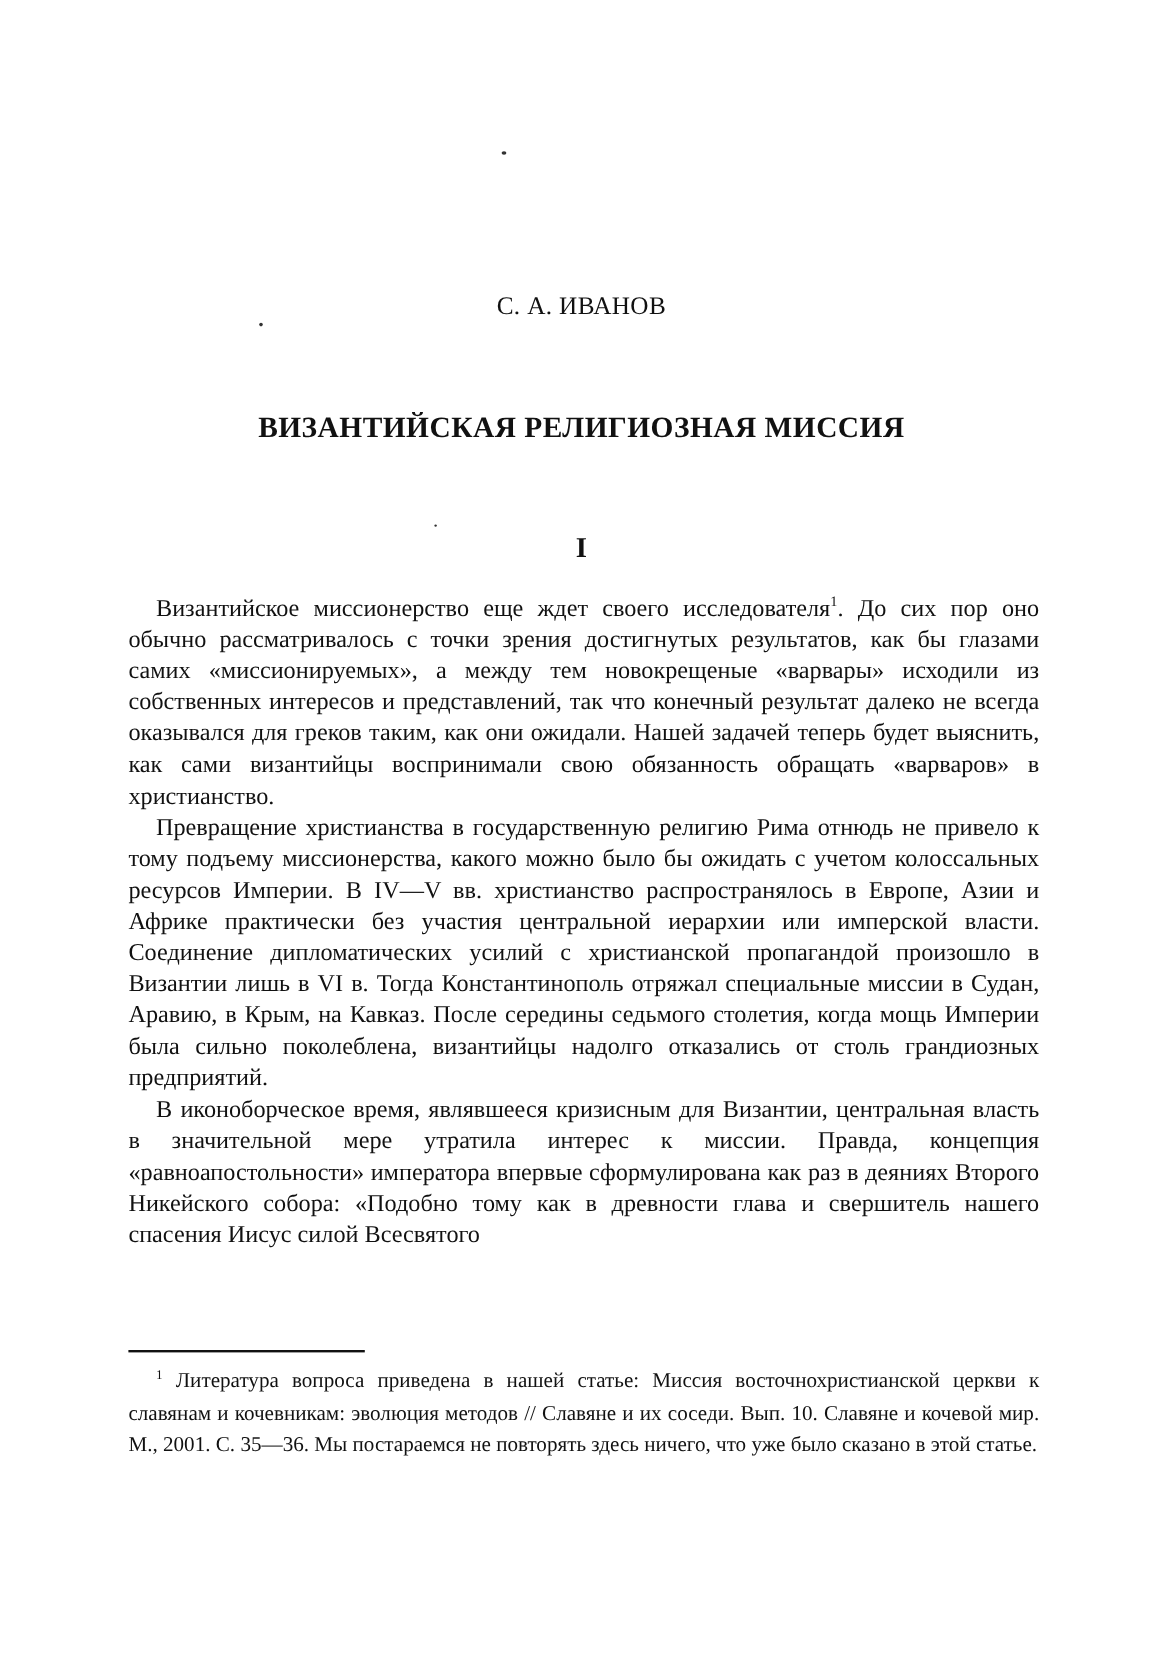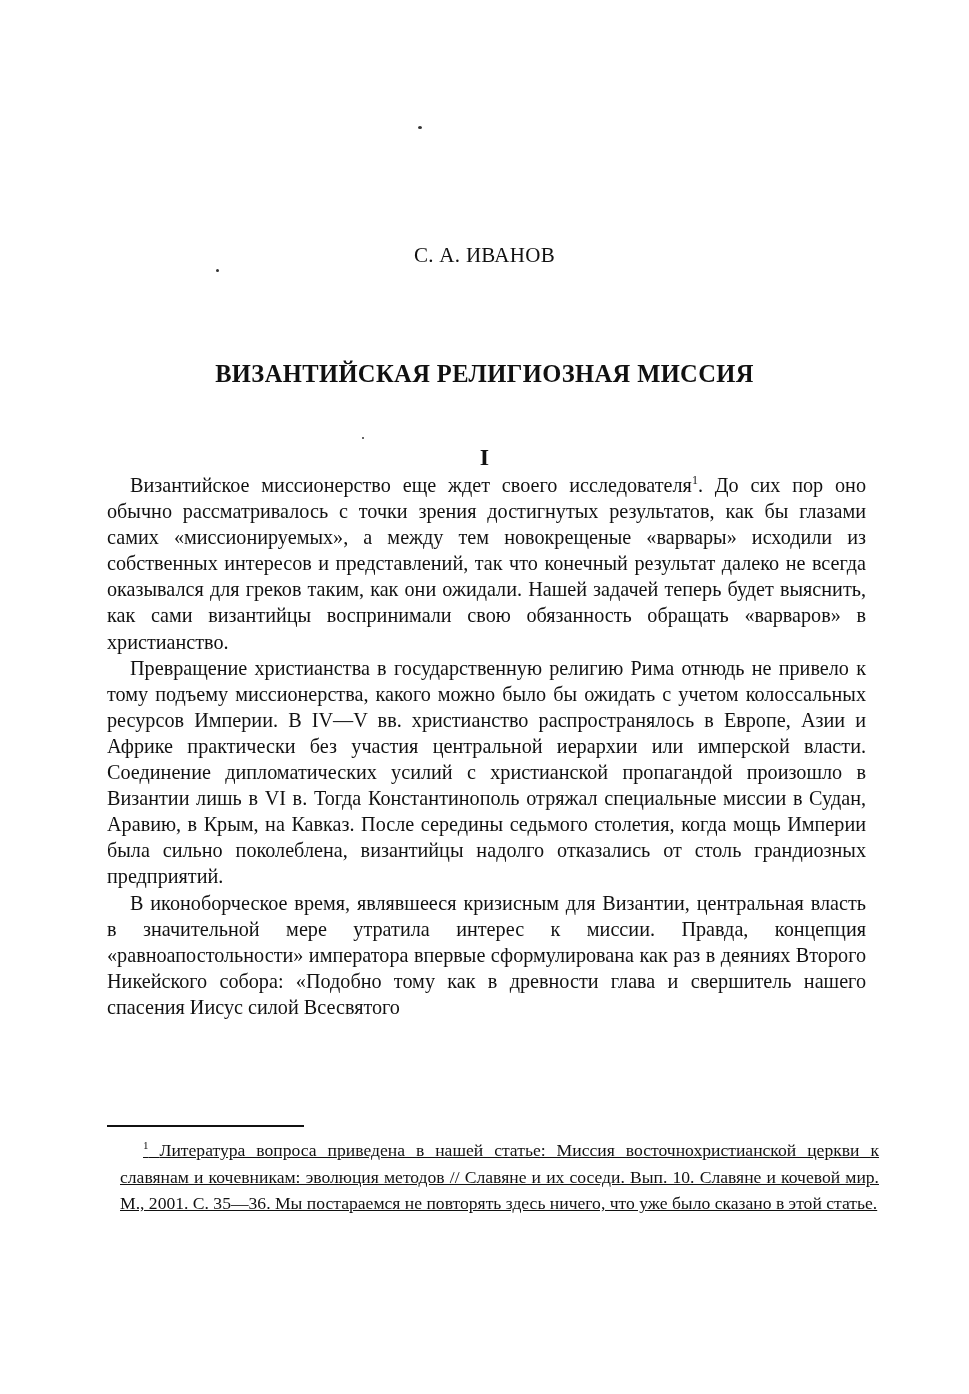--- a/index.html
+++ b/index.html
@@ -36,35 +36,34 @@
     .title {
       position: absolute;
       top: 340px;
       left: 0;
       width: 969px;
       text-align: center;
       font-weight: bold;
       font-size: 24.5px;
       line-height: 34px;
       letter-spacing: 0.4px;
-      margin-top: 17px;
     }
     .title span { display: block; }
     .section-num {
       position: absolute;
       top: 444px;
       left: 0;
       width: 969px;
       text-align: center;
       font-weight: bold;
       font-size: 24px;
     }
     .body-text {
       position: absolute;
-      top: 472px;
+      top: 494px;
       left: 107px;
       width: 759px;
       font-size: 20.2px;
       line-height: 26.1px;
     }
     .para {
       margin: 0;
       text-indent: 23px;
       text-align: justify;
     }
@@ -77,25 +76,24 @@
       position: absolute;
       left: 107px;
       top: 1125px;
       width: 197px;
       height: 0;
       border-top: 2px solid #111;
     }
     .footnote {
       position: absolute;
       top: 1137px;
-      left: 120px;
+      left: 107px;
       width: 759px;
       font-size: 17.6px;
       line-height: 26.5px;
-      text-decoration: underline;
     }
     .footnote p {
       margin: 0;
       text-indent: 23px;
       text-align: justify;
     }
     .footnote sup {
       font-size: 11px;
       vertical-align: 7px;
     }

